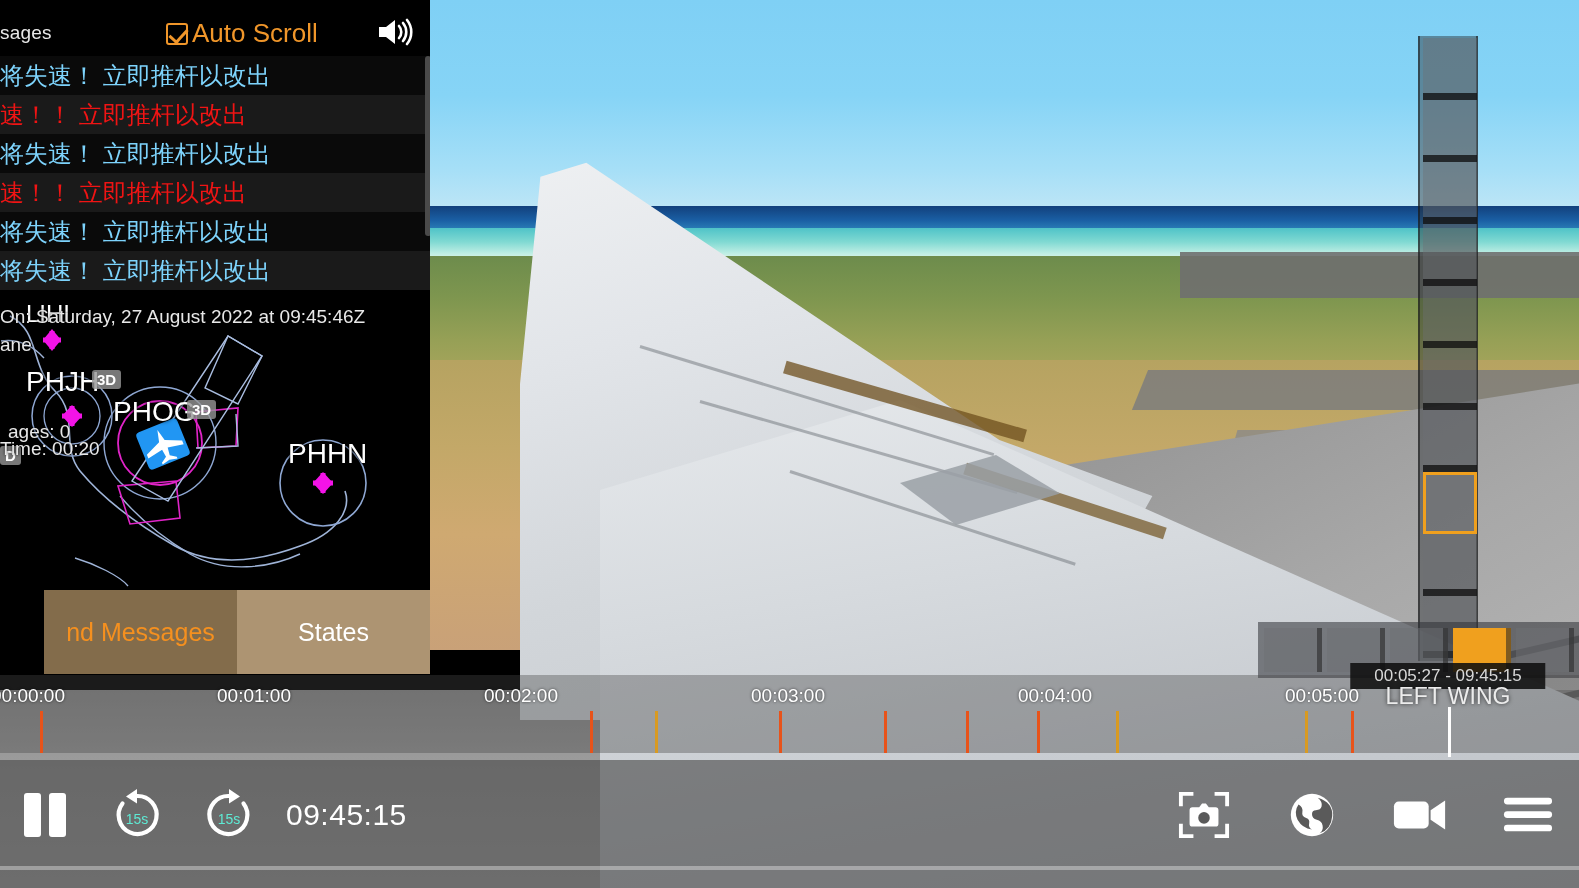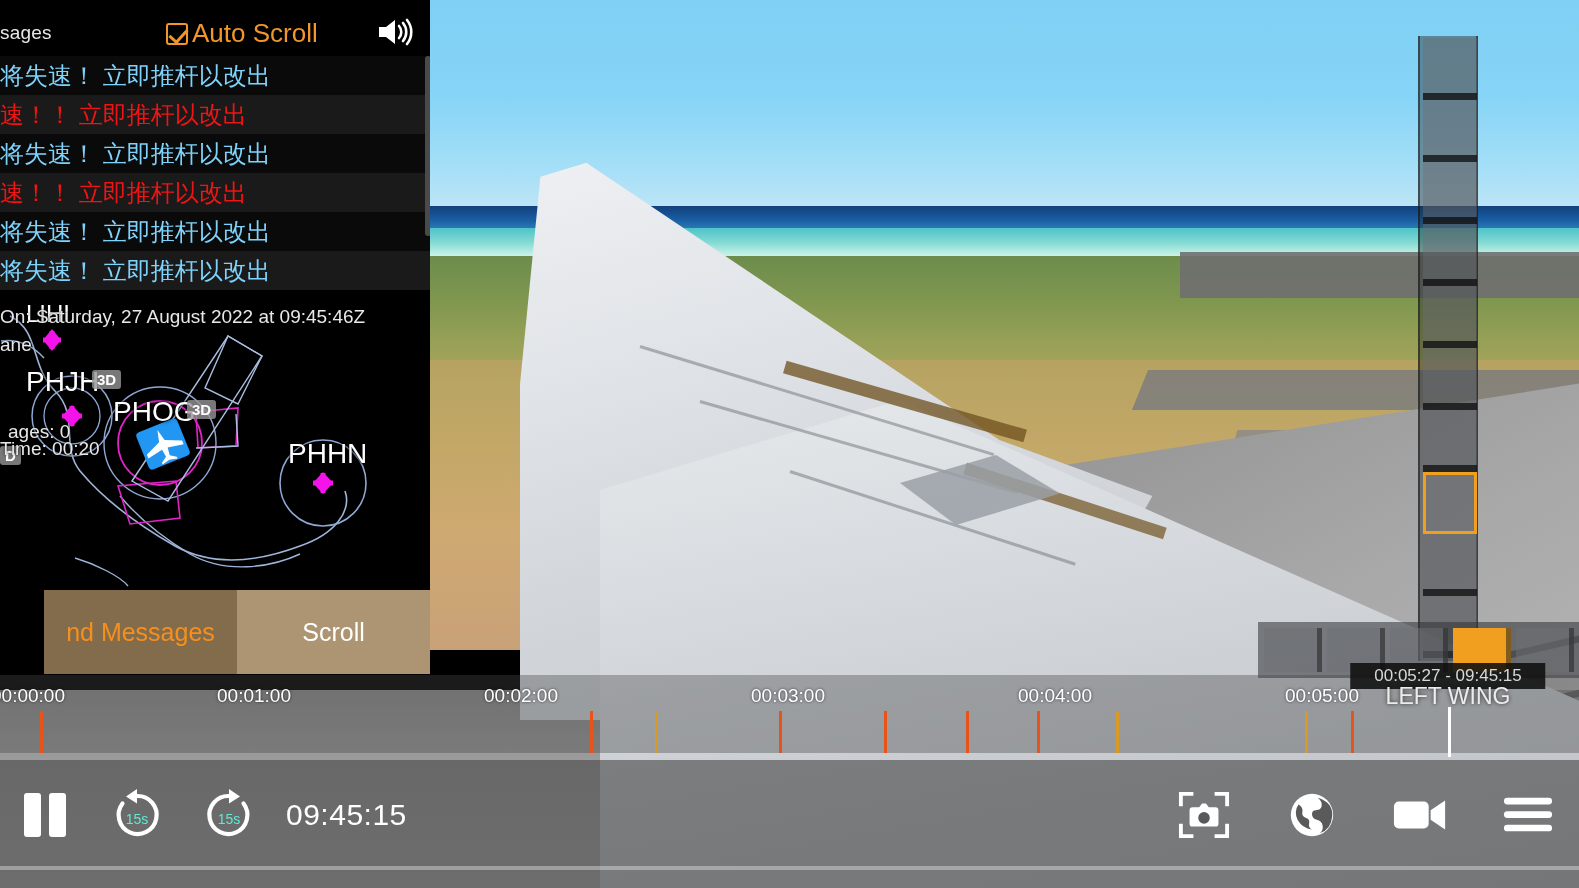--- a/index.html
+++ b/index.html
@@ -355,21 +355,21 @@
     <span class="badge3d" style="left:0px; top:150px;">D</span>
 
     <span class="info-line" style="left:0px; top:10px;">On: Saturday, 27 August 2022 at 09:45:46Z</span>
     <span class="info-line" style="left:0px; top:38px;">ane</span>
     <span class="info-line" style="left:8px; top:112px;margin-top:13px;">ages: 0</span>
     <span class="info-line" style="left:0px; top:142px;">Time: 00:20</span>
   </div>
 
   <div class="tab-bar">
     <div class="tab active">nd Messages</div>
-    <div class="tab inactive">Scroll</div>
+    <div class="tab inactive">States</div>
   </div>
 
   <div class="vsel">
     <div class="vsel-cell" style="top:2px;"></div>
     <div class="vsel-cell" style="top:64px;"></div>
     <div class="vsel-cell" style="top:126px;"></div>
     <div class="vsel-cell" style="top:188px;"></div>
     <div class="vsel-cell" style="top:250px;"></div>
     <div class="vsel-cell" style="top:312px;"></div>
     <div class="vsel-cell" style="top:374px;"></div>

